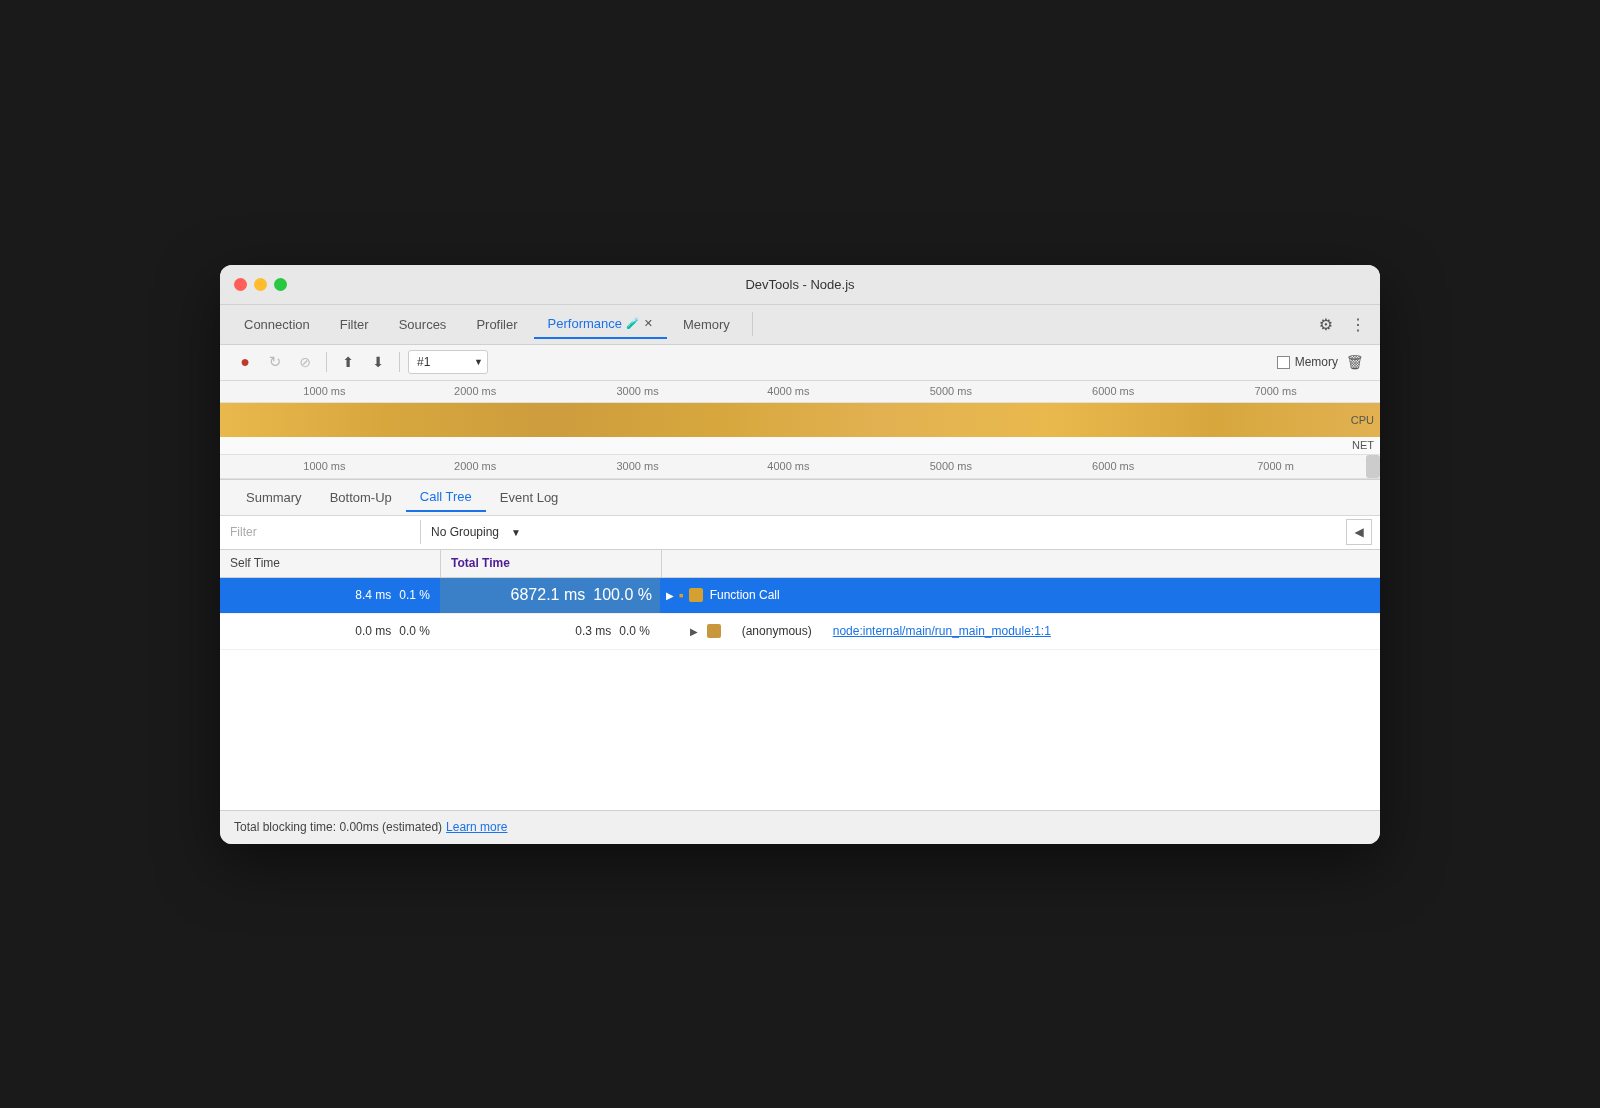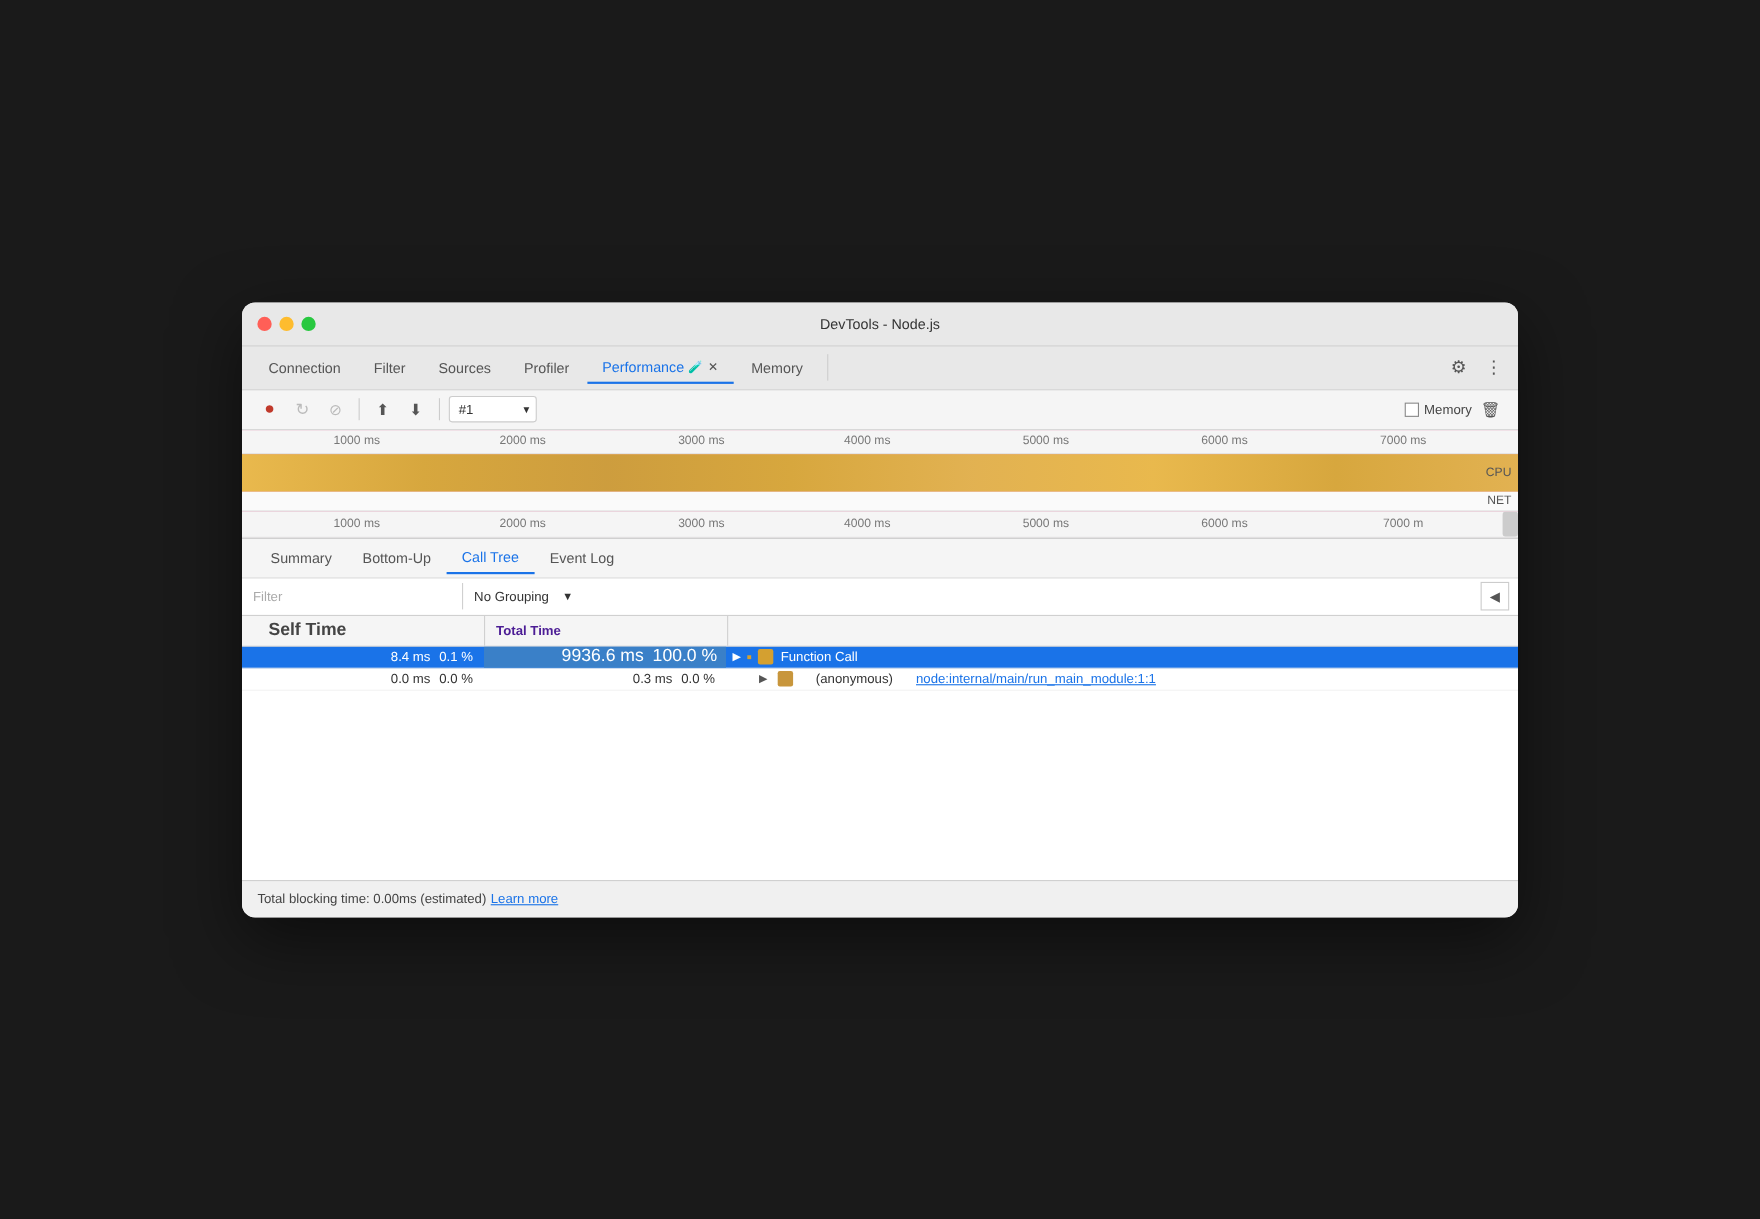--- a/index.html
+++ b/index.html
@@ -264,27 +264,27 @@
       font-size: 12px;
       color: #555;
     }
     .table-header {
       display: flex;
       background: #f5f5f5;
       border-bottom: 1px solid #d0d0d0;
       height: 28px;
       align-items: center;
     }
-    .th-self { width: 220px; padding: 0 24px; font-size: 16px; color: #444; font-weight: 700; flex-shrink: 0; }
+    .th-self { width: 220px; padding: 0 10px; font-size: 12px; color: #444; font-weight: 400; flex-shrink: 0; }
     .th-total { width: 220px; padding: 0 10px; font-size: 12px; color: #4c1d95; font-weight: 600; flex-shrink: 0; }
     .th-activity { flex: 1; padding: 0 10px; font-size: 12px; color: #444; font-weight: 600; }
     .table-row {
       display: flex;
       align-items: center;
-      height: 20px;
+      height: 36px;
       border-bottom: 1px solid #f0f0f0;
     }
     .table-row.selected { background: #1a73e8; }
     .cell-self {
       width: 220px;
       padding: 0 10px;
       font-size: 12px;
       color: #333;
       display: flex;
       justify-content: flex-end;
@@ -456,21 +456,21 @@
       <div class="th-total">Total Time</div>
       <div class="col-divider"></div>
     </div>
 
     <div class="table-row selected">
       <div class="cell-self selected-text">
         <span>8.4 ms</span>
         <span>0.1 %</span>
       </div>
       <div class="total-highlight-cell">
-        <span>9936.6 ms</span>
+        <span>6872.1 ms</span>
         <span>100.0 %</span>
       </div>
       <div class="cell-activity selected-text">
         <span class="expand-arrow selected-text">▶</span>
         <span style="color:#d4a030; font-size:14px;">▪</span>
         <span style="background:#d4a030; width:14px; height:14px; display:inline-block; border-radius:2px; flex-shrink:0;"></span>
         <span style="margin-left:2px;">Function Call</span>
       </div>
     </div>
 

